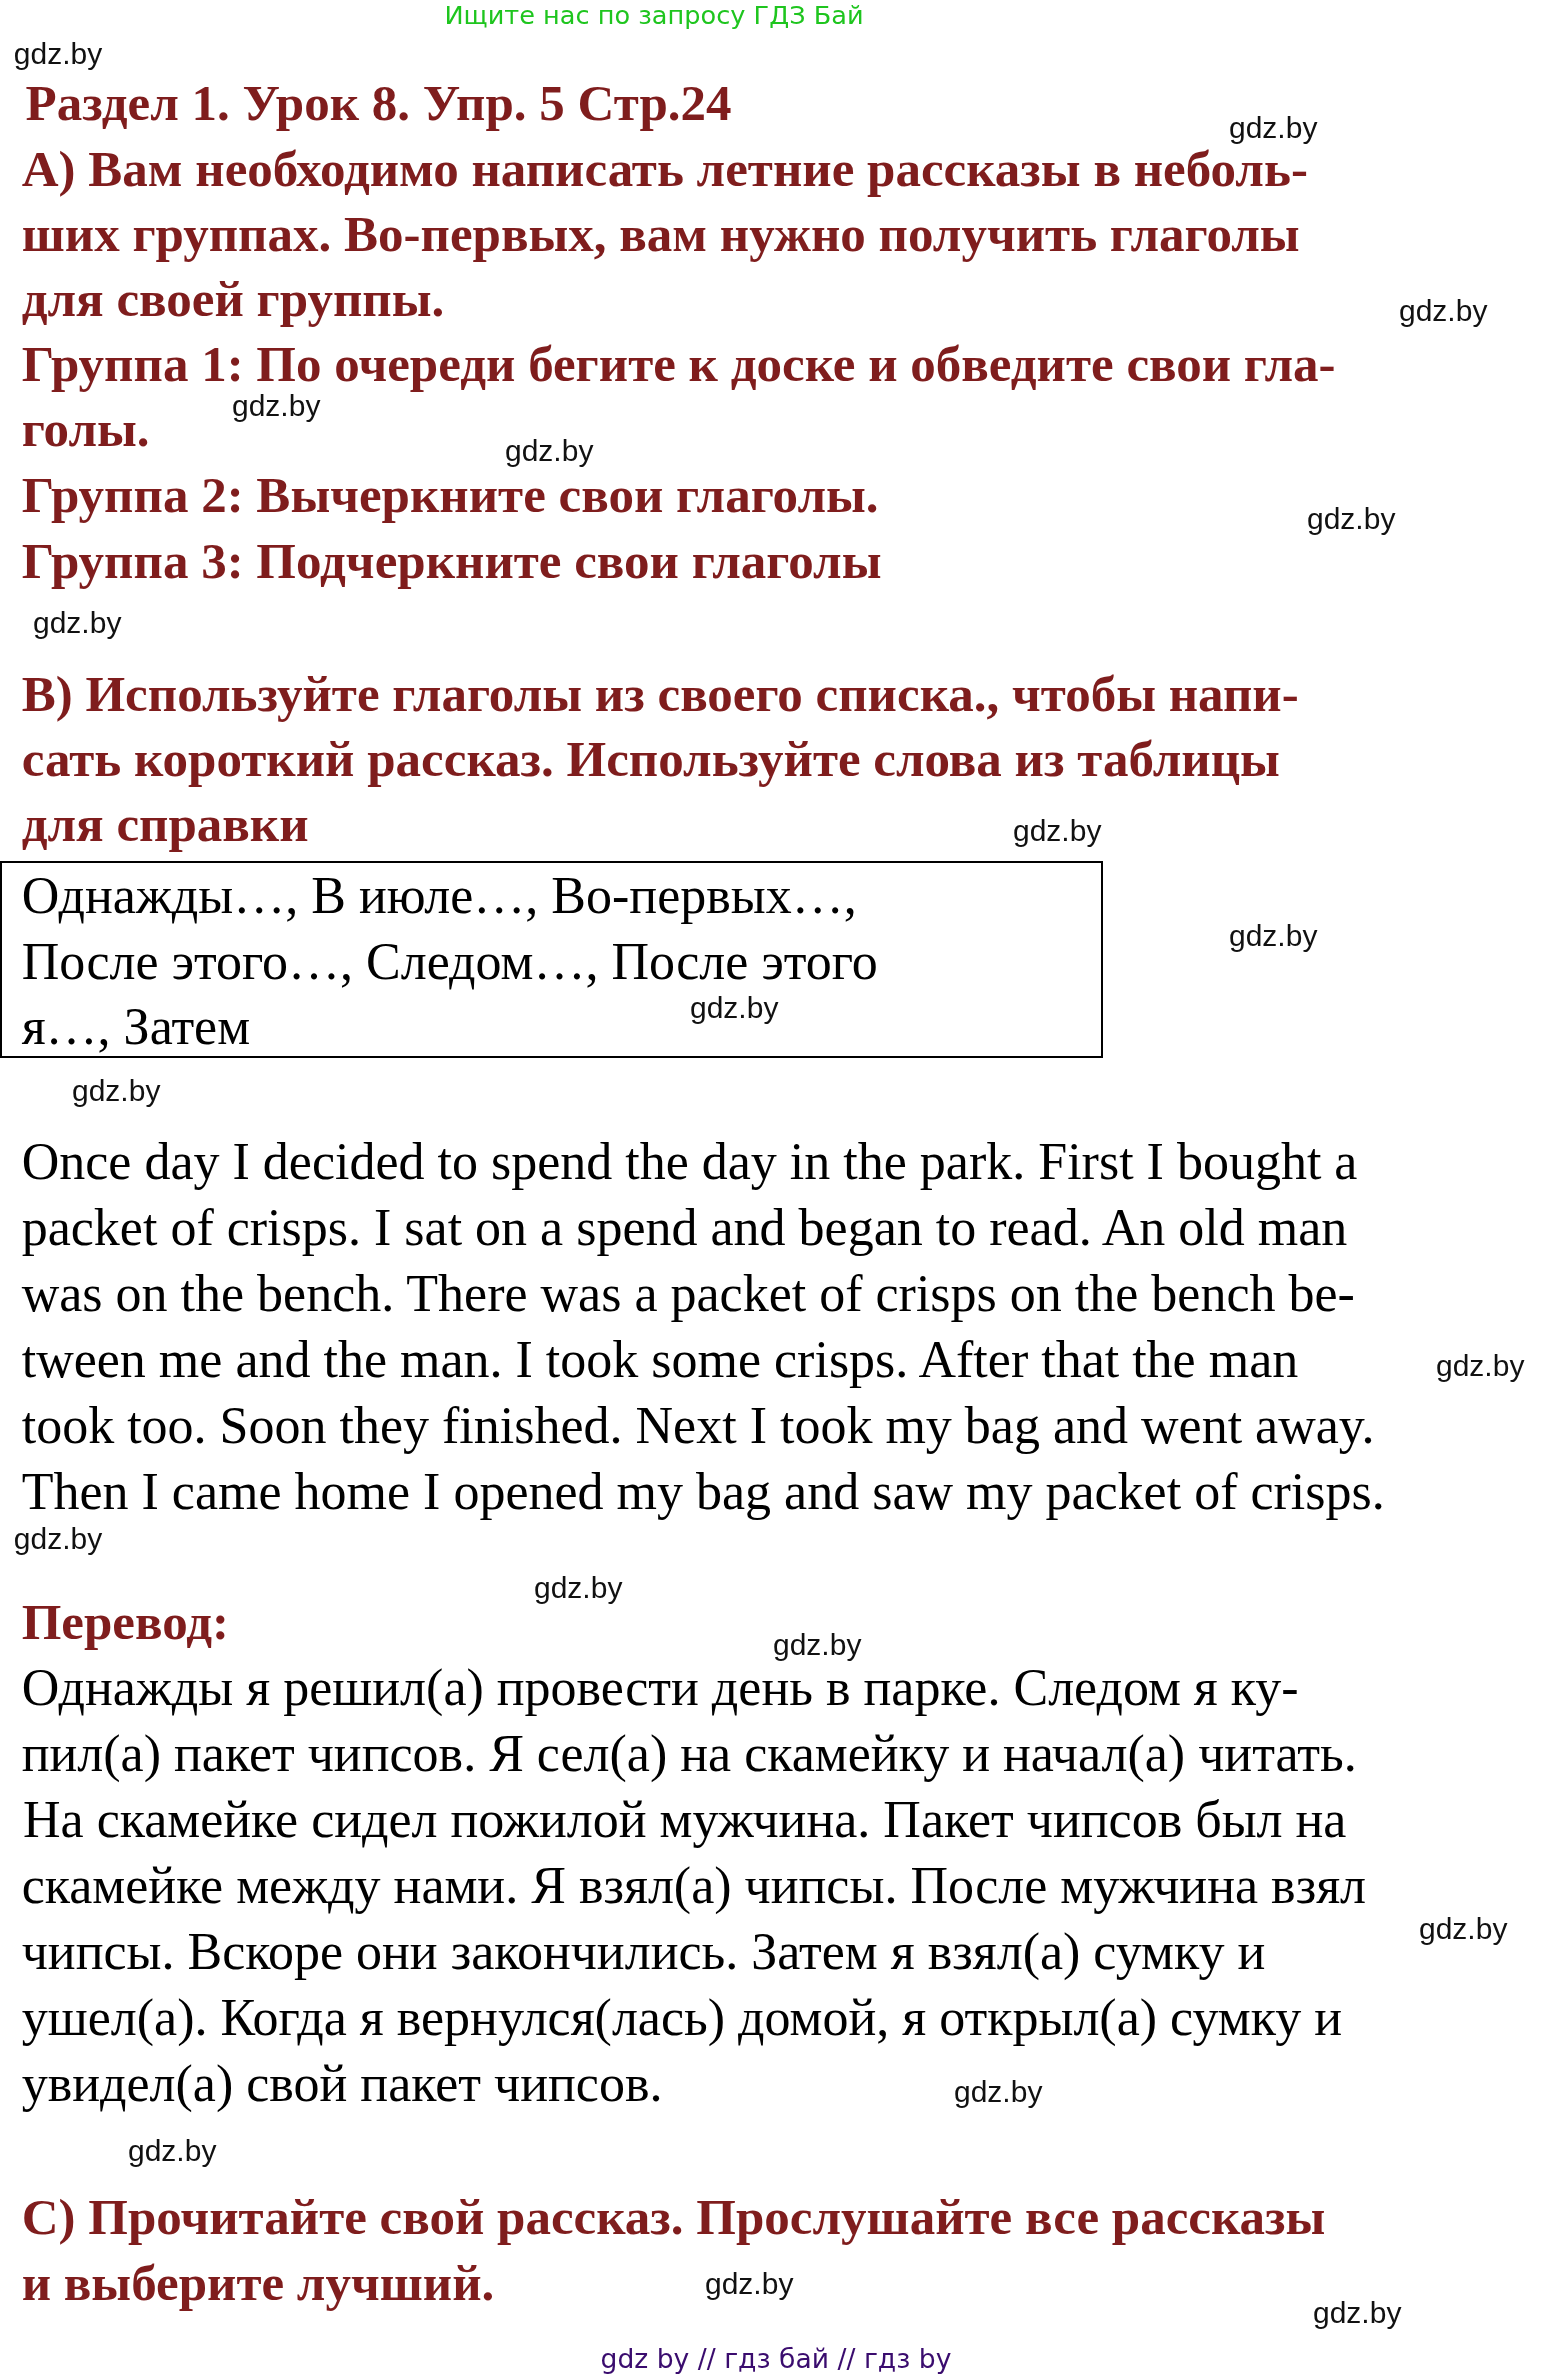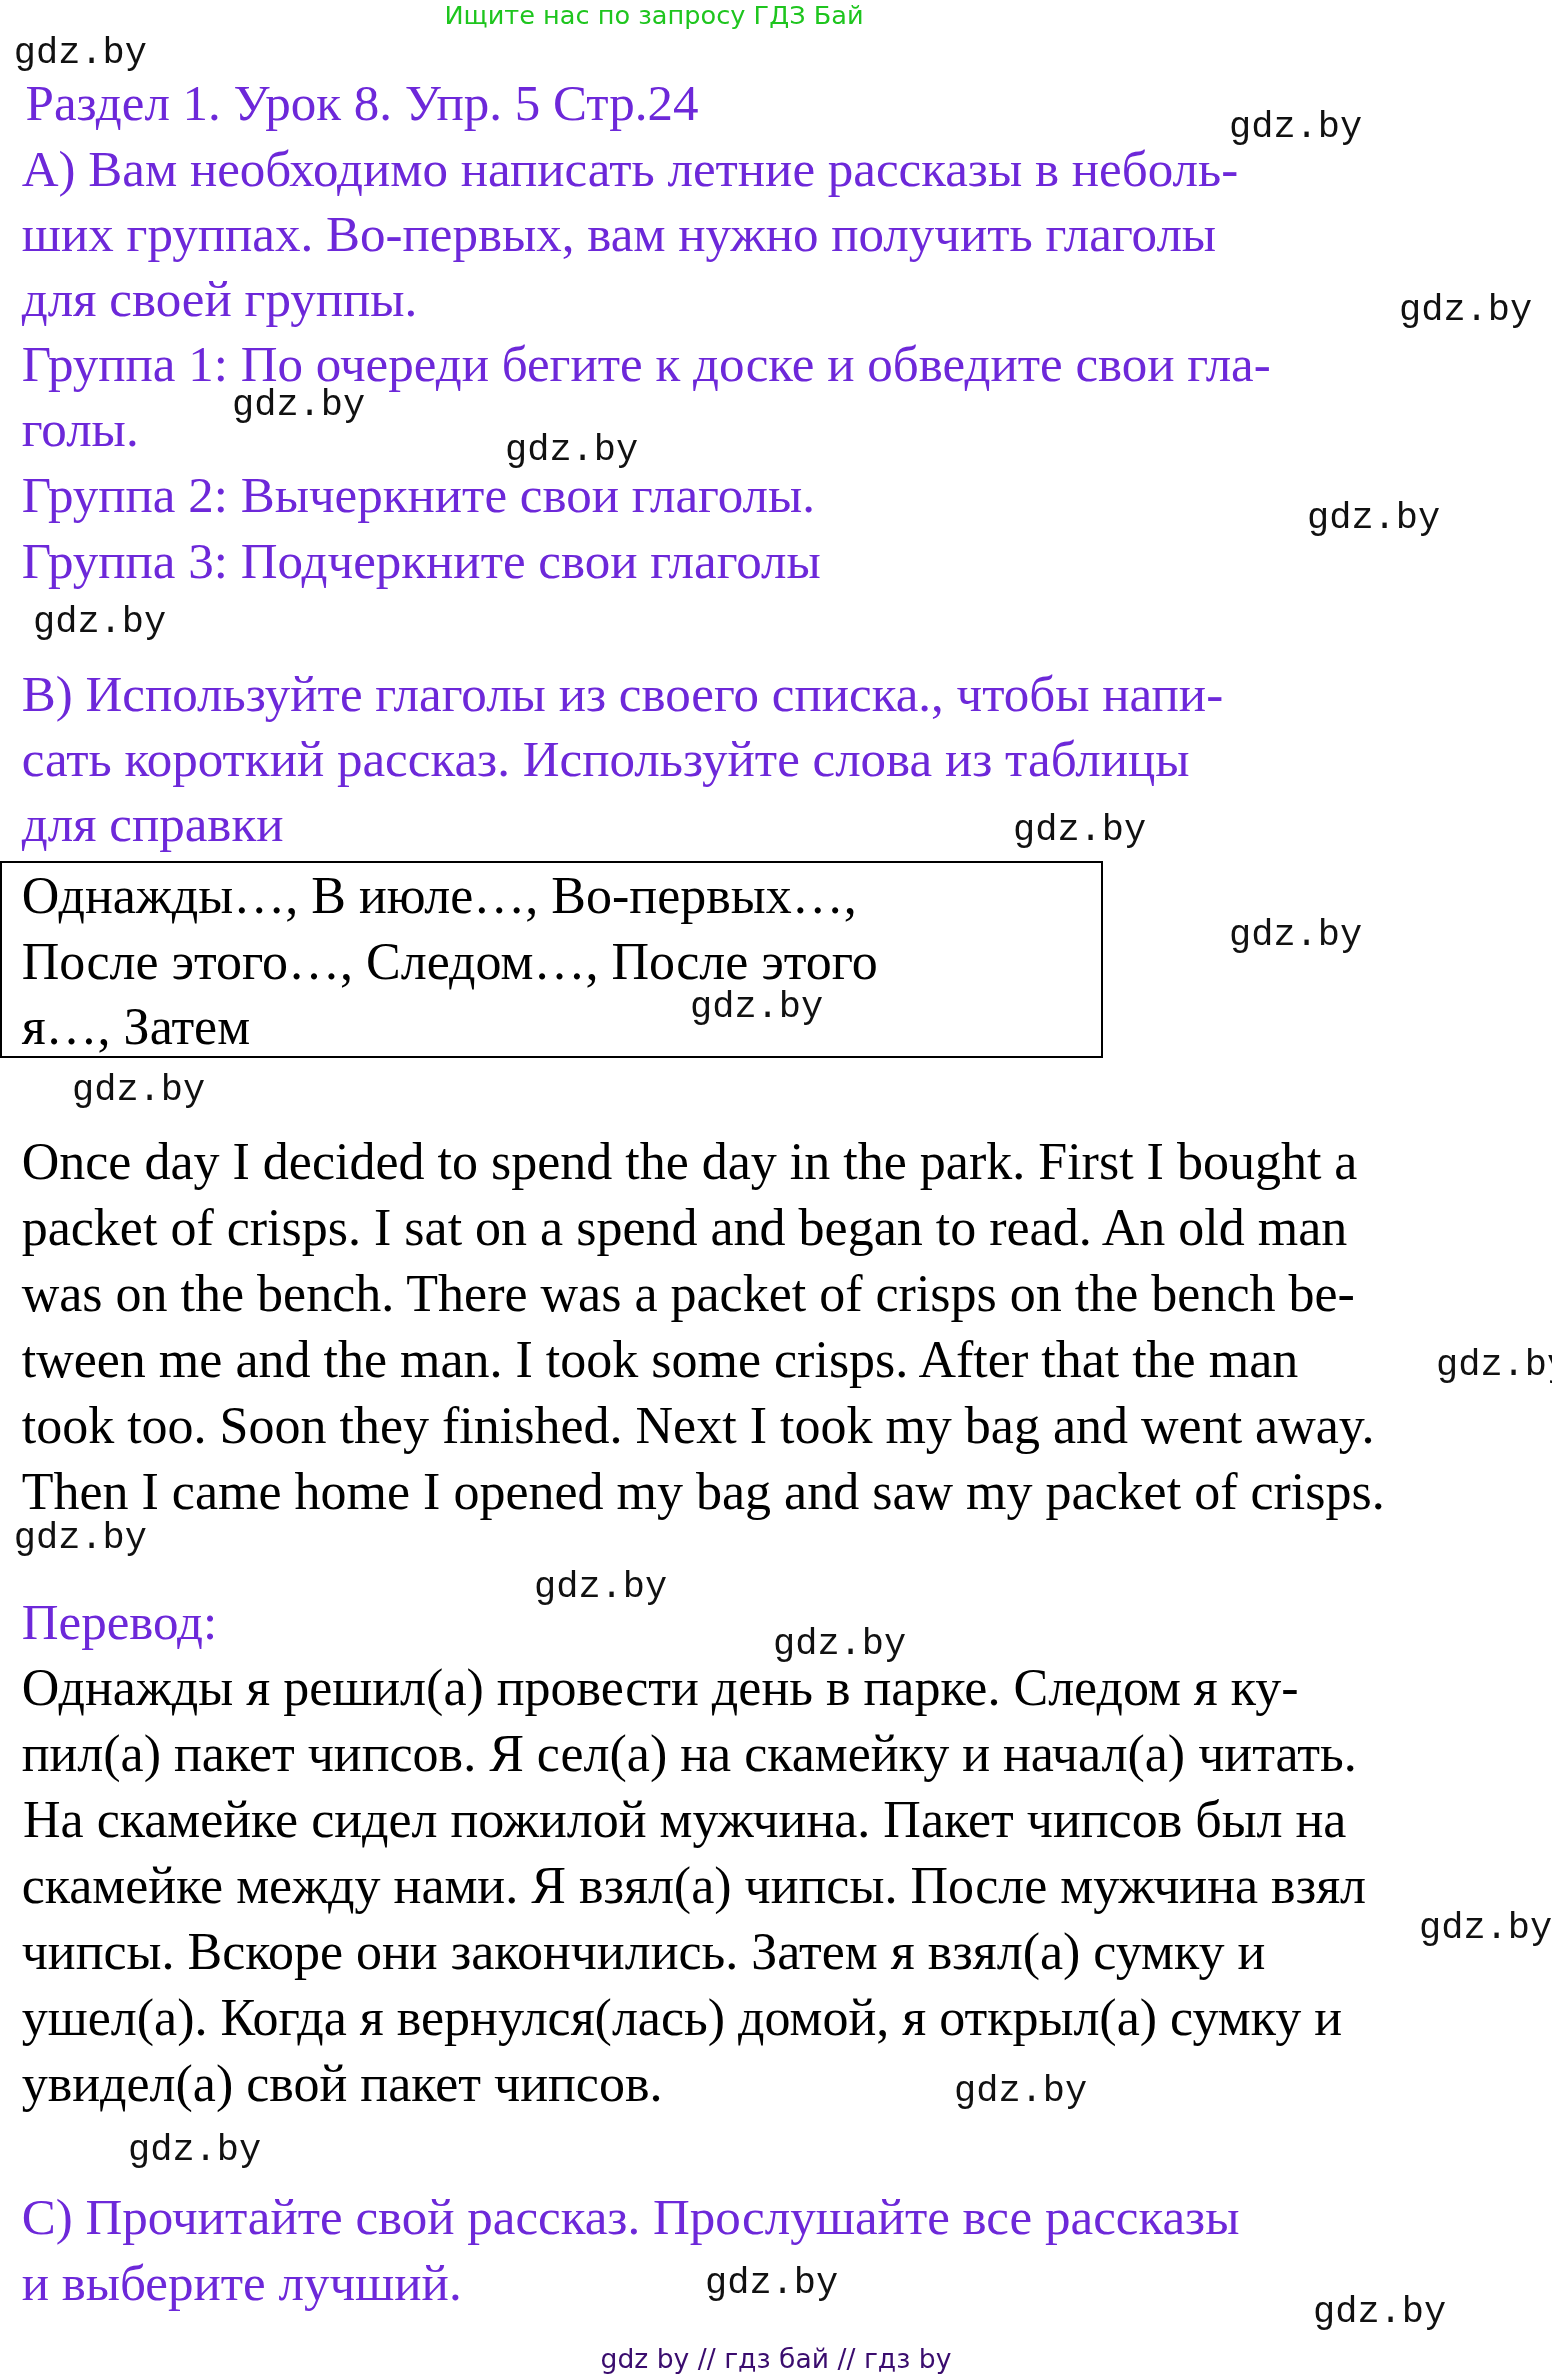--- a/index.html
+++ b/index.html
@@ -1,21 +1,21 @@
 <!DOCTYPE html>
 <html><head>
 <meta charset="utf-8">
 <style>
   html, body { margin: 0; padding: 0; background: #ffffff; }
   body { width: 1552px; height: 2379px; position: relative; overflow: hidden; }
   .abs { position: absolute; white-space: nowrap; }
   .top-banner { left: 0; width: 1308px; top: 0; text-align: center; color: #1ec51e;
     font-family: "DejaVu Sans", sans-serif; font-size: 25.6px; line-height: 31.5px; }
-  .wm { font-family: Liberation Mono, monospace; font-size: 37px; color: #111; line-height: 29.6px; }
-  .bold { font-family: "Liberation Serif", serif; font-weight: normal; font-size: 51px; color: #6d28d9; line-height: 65px; }
+  .wm { font-family: Liberation Sans, sans-serif; font-size: 30px; color: #111; line-height: 29.6px; }
+  .bold { font-family: "Liberation Serif", serif; font-weight: bold; font-size: 51px; color: #7f1d1d; line-height: 65px; }
   .reg { font-family: Liberation Serif, serif; font-size: 52px; color: #000; line-height: 66px; }
   .box { position: absolute; left: 0; top: 861px; width: 1103px; height: 197px; border: 2px solid #000; box-sizing: border-box; }
   .footer { left: 0; width: 1552px; top: 2343px; text-align: center; color: #3a0c6e;
     font-family: "DejaVu Sans", sans-serif; font-size: 26.6px; line-height: 31.5px; }
 </style>
 </head>
 <body>
 
 <div class="abs top-banner">Ищите нас по запросу ГДЗ Бай</div>
 

